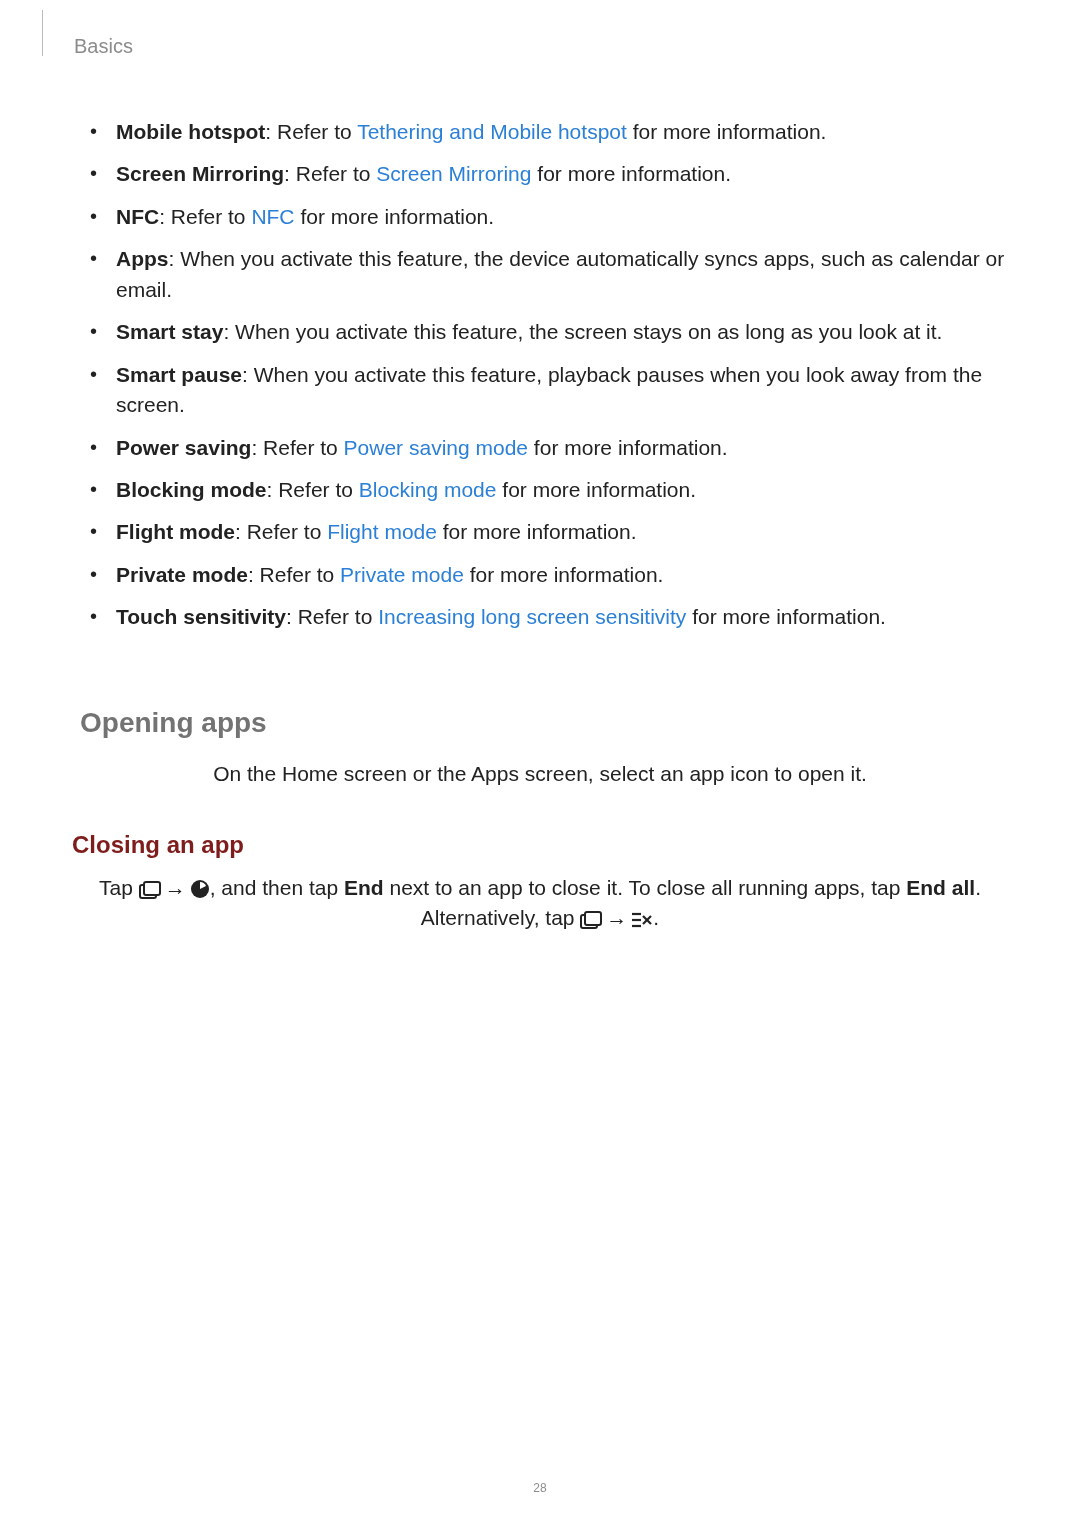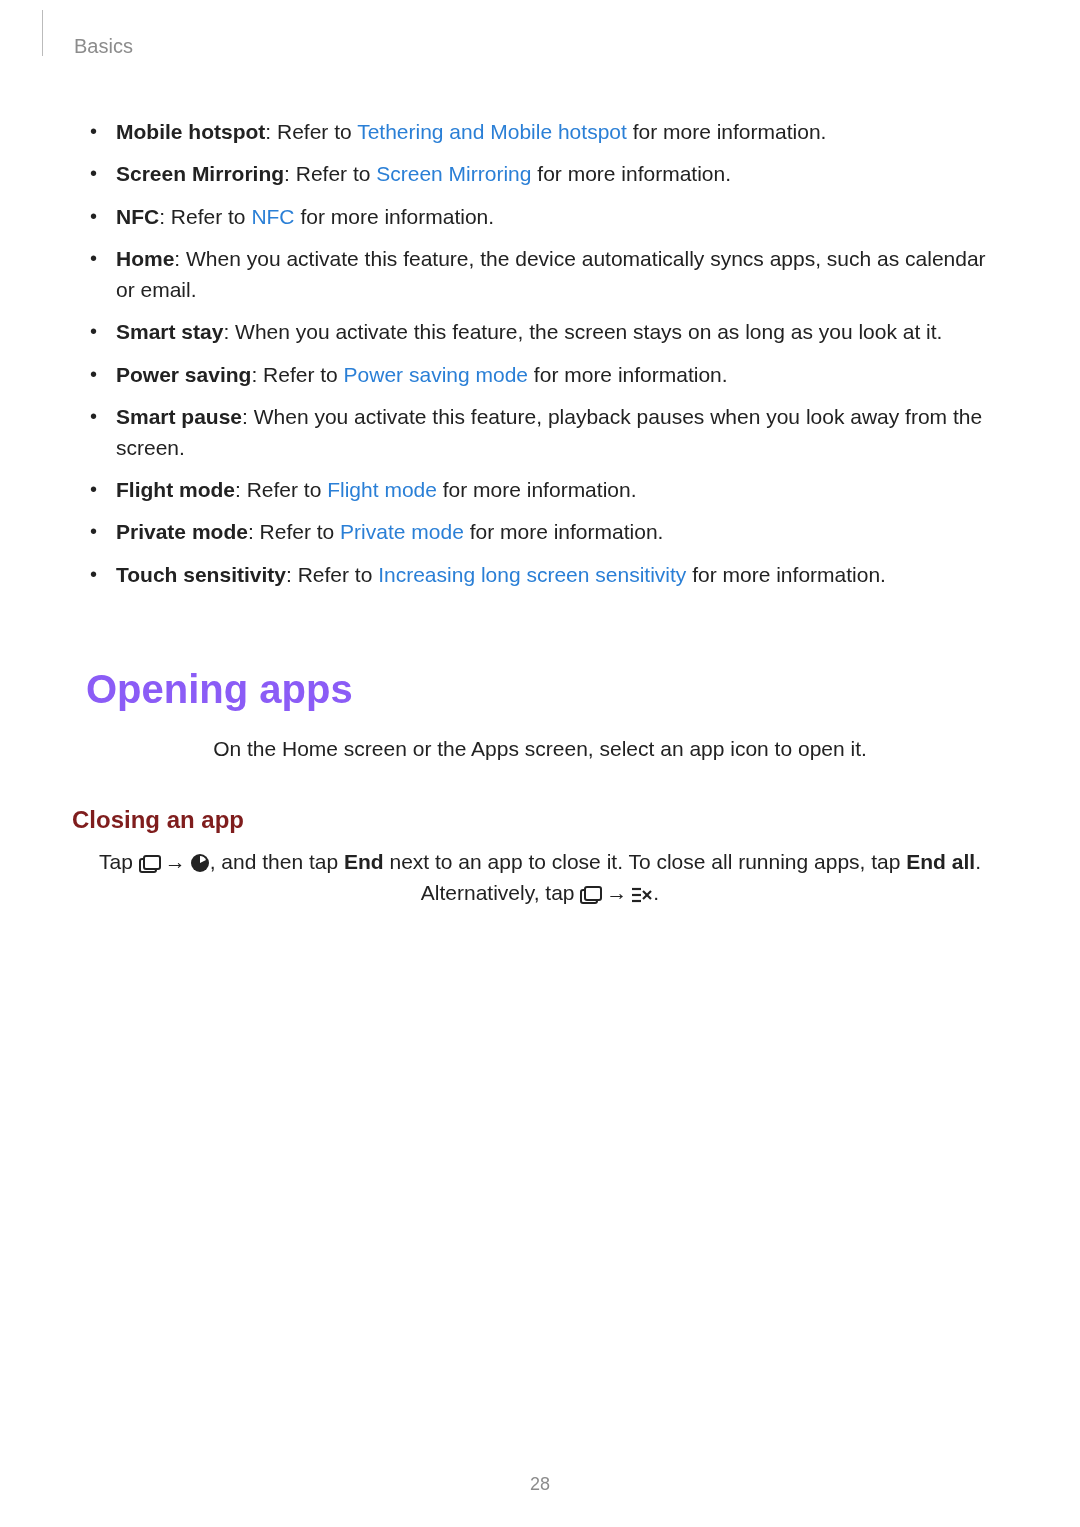--- a/index.html
+++ b/index.html
@@ -52,62 +52,63 @@
     content: "•";
     position: absolute;
     left: -10px;
     top: 0;
     color: #222;
     font-size: 20px;
   }
   .term { font-weight: 700; }
   .link { color: #2a7fd6; }
   h1.section-title {
-    color: #8b5cf6;
+    color: #737373;
     font-weight: 700;
-    font-size: 40px;
-    margin: 70px 0 16px 14px;
+    font-size: 28px;
+    margin: 70px 0 16px 8px;
   }
   h2.sub-title {
     font-weight: 700;
     font-size: 24px;
     margin: 38px 0 10px 0;
     color: #7f1d1d;
   }
   p.body { margin: 8px 0; text-align: center; }
   .inline-icon {
     display: inline-block;
     vertical-align: -4px;
     line-height: 0;
   }
   .arrow { padding: 0 4px; }
   .page-number {
     position: absolute;
     bottom: 30px;
     left: 0; right: 0;
     text-align: center;
     color: #8c8c8c;
-    font-size: 18px;
+    font-size: 12px;
   }
 </style>
 </head>
 <body>
 
 <div class="page">
   <div class="running-head">Basics</div>
 
   <div class="content">
     <ul class="feature-list">
       <li><span class="term">Mobile hotspot</span><span>: Refer to </span><span class="link">Tethering and Mobile hotspot</span><span> for more information.</span></li>
       <li><span class="term">Screen Mirroring</span><span>: Refer to </span><span class="link">Screen Mirroring</span><span> for more information.</span></li>
       <li><span class="term">NFC</span><span>: Refer to </span><span class="link">NFC</span><span> for more information.</span></li>
-      <li><span class="term">Home</span><span>: When you activate this feature, the device automatically syncs apps, such as calendar or email.</span></li>
+      <li><span class="term">Apps</span><span>: When you activate this feature, the device automatically syncs apps, such as calendar or email.</span></li>
       <li><span class="term">Smart stay</span><span>: When you activate this feature, the screen stays on as long as you look at it.</span></li>
+      <li><span class="term">Smart pause</span><span>: When you activate this feature, playback pauses when you look away from the screen.</span></li>
       <li><span class="term">Power saving</span><span>: Refer to </span><span class="link">Power saving mode</span><span> for more information.</span></li>
-      <li><span class="term">Smart pause</span><span>: When you activate this feature, playback pauses when you look away from the screen.</span></li>
+      <li><span class="term">Blocking mode</span><span>: Refer to </span><span class="link">Blocking mode</span><span> for more information.</span></li>
       <li><span class="term">Flight mode</span><span>: Refer to </span><span class="link">Flight mode</span><span> for more information.</span></li>
       <li><span class="term">Private mode</span><span>: Refer to </span><span class="link">Private mode</span><span> for more information.</span></li>
       <li><span class="term">Touch sensitivity</span><span>: Refer to </span><span class="link">Increasing long screen sensitivity</span><span> for more information.</span></li>
     </ul>
 
     <h1 class="section-title">Opening apps</h1>
     <p class="body">On the Home screen or the Apps screen, select an app icon to open it.</p>
 
     <h2 class="sub-title">Closing an app</h2>
     <p class="body">

